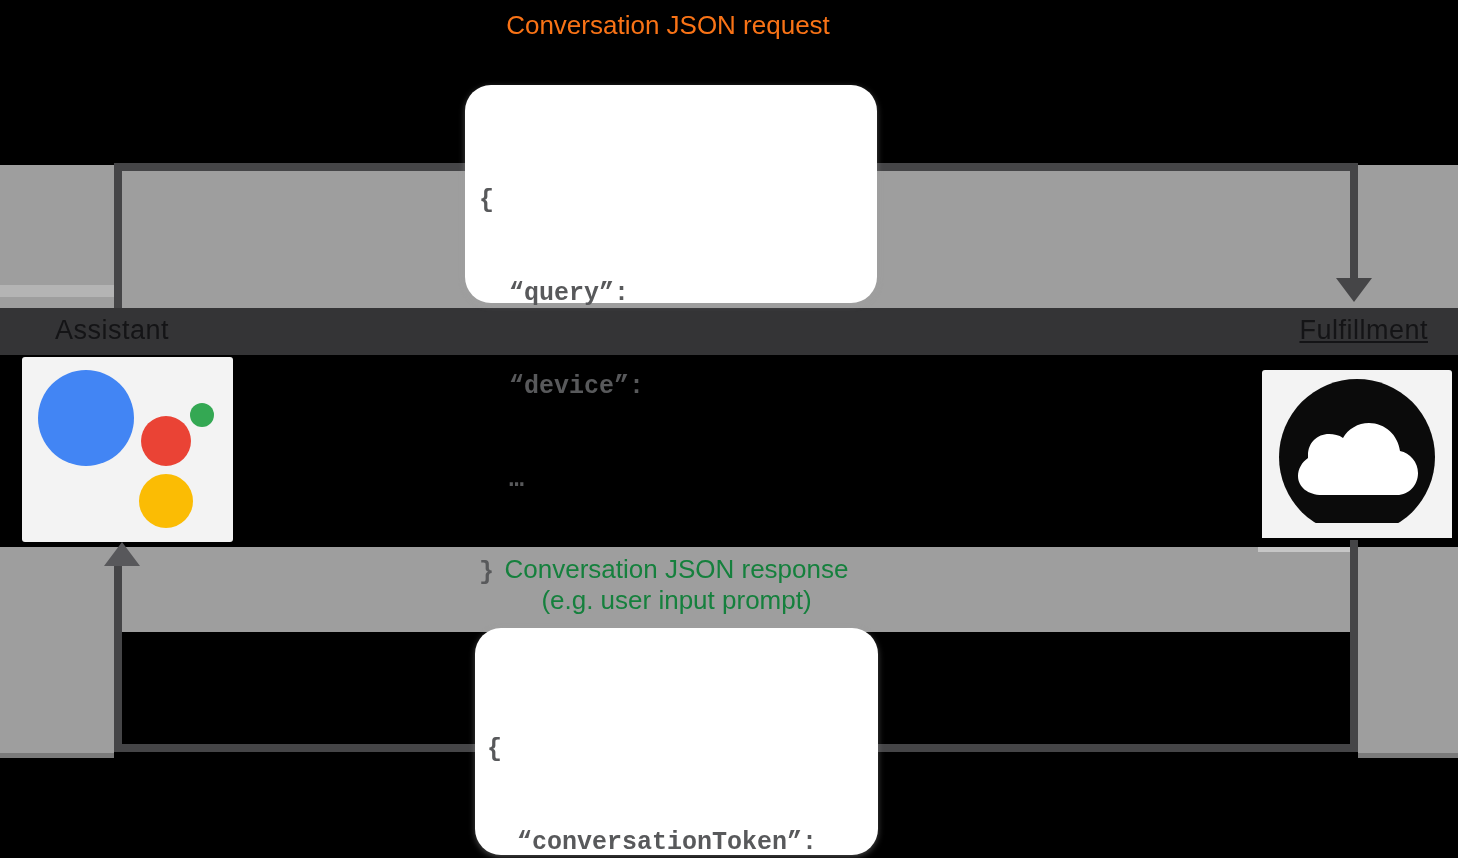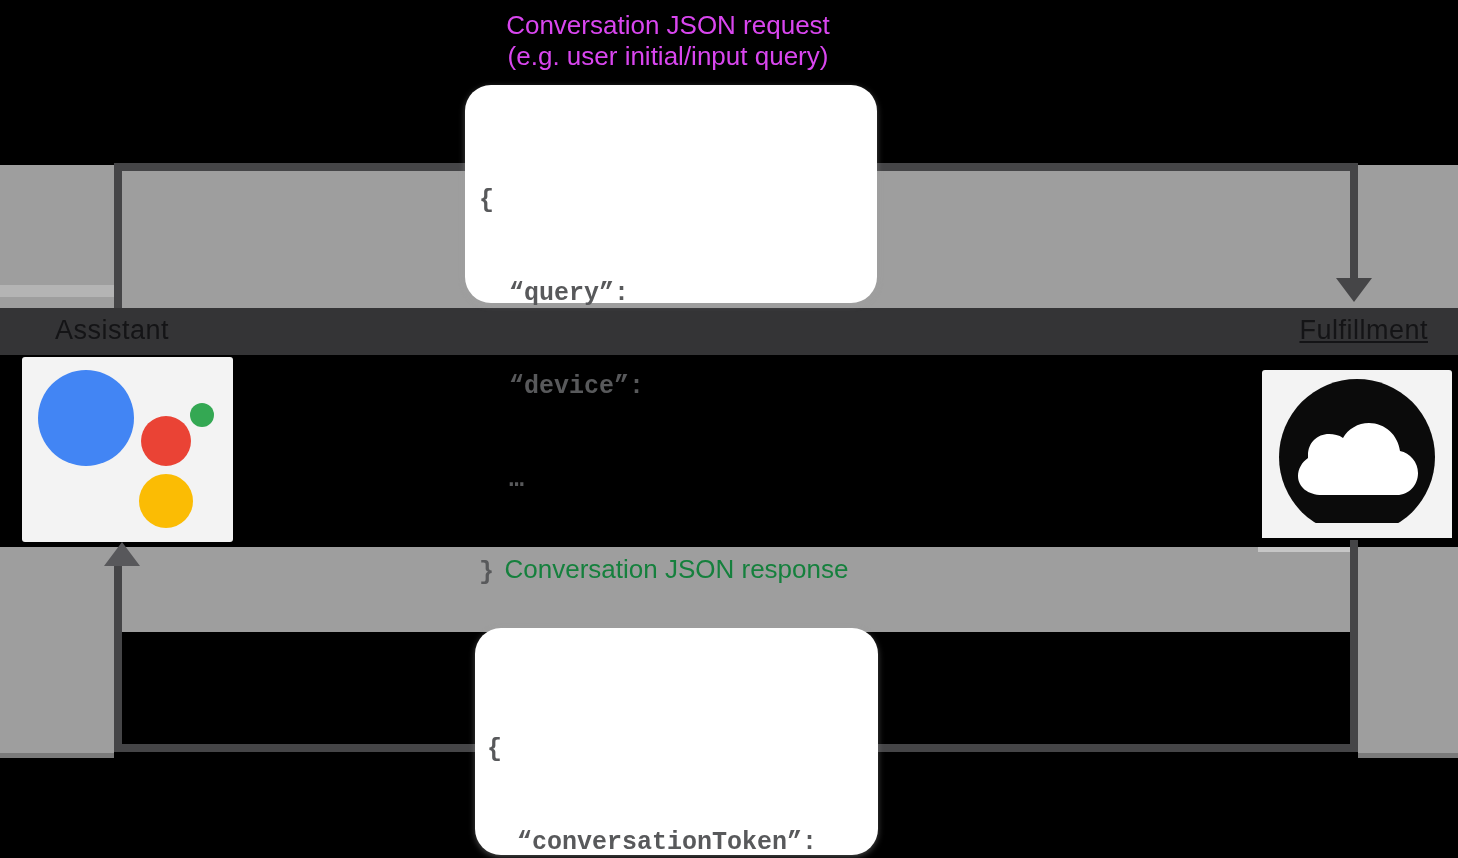--- a/index.html
+++ b/index.html
@@ -32,21 +32,21 @@
   #req-arrowhead{left:1336px;top:278px;width:0;height:0;z-index:3;
     border-left:18px solid transparent;border-right:18px solid transparent;border-top:24px solid #454547;}
   #res-arrow-v-right{left:1350px;top:540px;width:8px;height:212px;}
   #res-arrow-h{left:114px;top:744px;width:1244px;height:8px;}
   #res-arrow-v-left{left:114px;top:560px;width:8px;height:192px;}
   #res-arrowhead{left:104px;top:542px;width:0;height:0;z-index:3;
     border-left:18px solid transparent;border-right:18px solid transparent;border-bottom:24px solid #58585b;}
 
   
   .flow-title{position:absolute;text-align:center;font-size:26px;line-height:31px;z-index:5;}
-  #req-title{left:400px;top:10px;width:536px;color:#d946ef;}
+  #req-title{left:400px;top:10px;width:536px;color:#f97316;}
   #res-title{left:400px;top:554px;width:553px;color:#15803d;}
 
   
   .panel{position:absolute;background:#ffffff;border-radius:26px;z-index:7;
          box-shadow:0 2px 6px rgba(160,160,160,.45);}
   #req-panel{left:465px;top:85px;width:412px;height:218px;}
   #res-panel{left:475px;top:628px;width:403px;height:227px;}
   .code{font-family:"Liberation Mono",monospace;font-weight:bold;font-size:25px;line-height:31px;
         color:#58595b;white-space:pre;}
   #req-panel .code{padding:38px 0 0 14px;}
@@ -82,24 +82,24 @@
   <div class="abs arrow" id="res-arrow-v-left"></div>
   <div class="abs" id="res-arrowhead"></div>
 
   <div class="abs" id="label-strip">
     <span class="actor-label" id="assistant-label">Assistant</span>
     <span class="actor-label" id="fulfillment-label">Fulfillment</span>
   </div>
 
   <div class="flow-title" id="req-title">
     <div>Conversation JSON request</div>
-    <div>(e.g. user initial/input query)</div>
   </div>
   <div class="flow-title" id="res-title">
     <div>Conversation JSON response</div>
+    <div>(e.g. user input prompt)</div>
   </div>
 
   <div class="panel" id="req-panel">
     <div class="code">
       <div>{</div>
       <div>  “query”:</div>
       <div>  “device”:</div>
       <div>  …</div>
       <div>}</div>
     </div>

